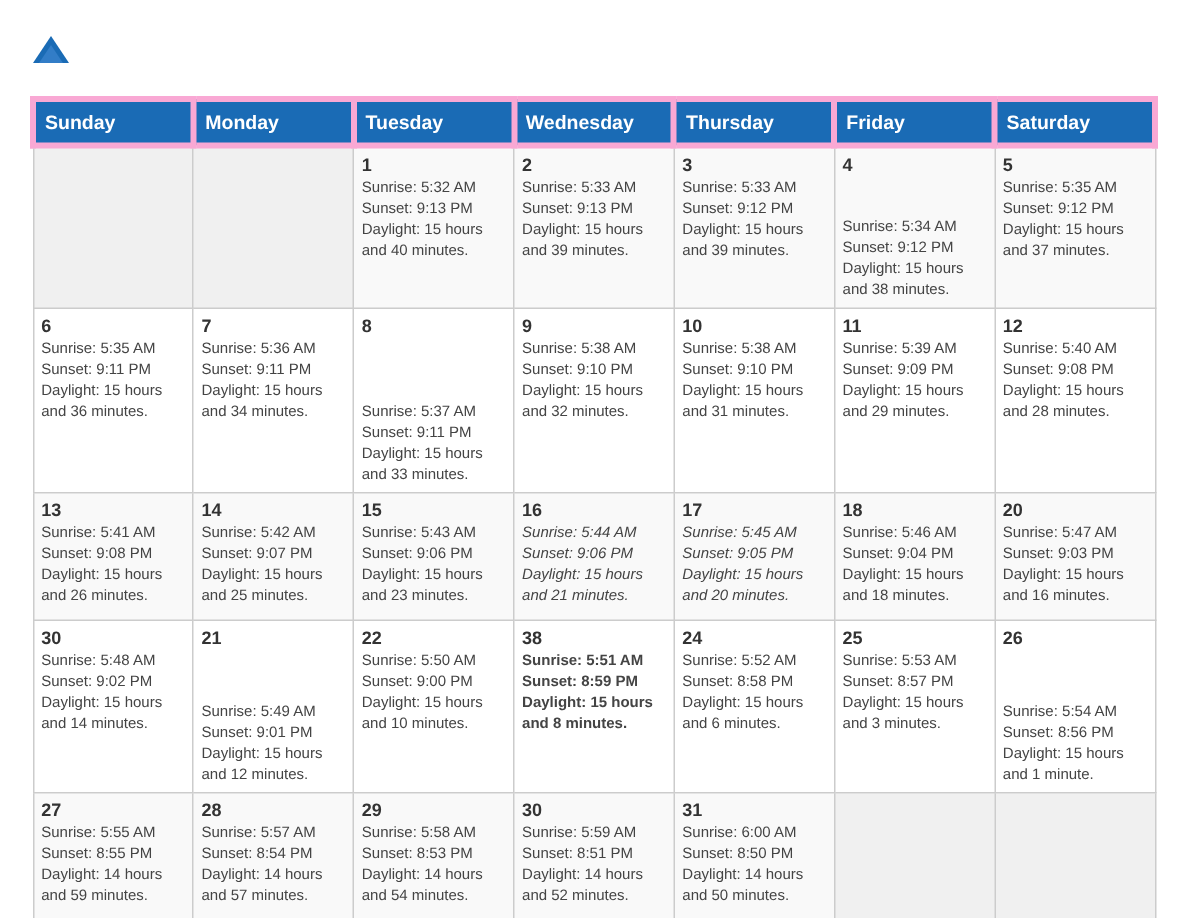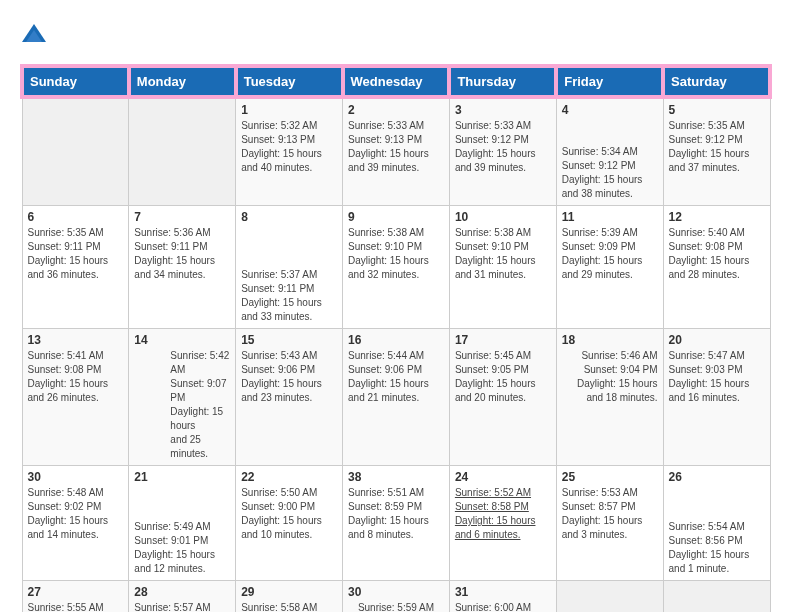--- a/index.html
+++ b/index.html
@@ -219,49 +219,49 @@
       <tr>
         <td>
           <span class="day-number">13</span>
           <div class="day-info" style="white-space: pre-line;">Sunrise: 5:41 AM
 Sunset: 9:08 PM
 Daylight: 15 hours
 and 26 minutes.</div>
         </td>
         <td>
           <span class="day-number">14</span>
-          <div class="day-info" style="white-space: pre-line; margin-left: 36px;">Sunrise: 5:42 AM
+          <div class="day-info" style="white-space: pre-line;">Sunrise: 5:42 AM
 Sunset: 9:07 PM
 Daylight: 15 hours
 and 25 minutes.</div>
         </td>
         <td>
           <span class="day-number">15</span>
           <div class="day-info" style="white-space: pre-line;">Sunrise: 5:43 AM
 Sunset: 9:06 PM
 Daylight: 15 hours
 and 23 minutes.</div>
         </td>
         <td>
           <span class="day-number">16</span>
-          <div class="day-info" style="white-space: pre-line;">Sunrise: 5:44 AM
+          <div class="day-info" style="white-space: pre-line; font-style: italic;">Sunrise: 5:44 AM
 Sunset: 9:06 PM
 Daylight: 15 hours
 and 21 minutes.</div>
         </td>
         <td>
           <span class="day-number">17</span>
-          <div class="day-info" style="white-space: pre-line;">Sunrise: 5:45 AM
+          <div class="day-info" style="white-space: pre-line; font-style: italic;">Sunrise: 5:45 AM
 Sunset: 9:05 PM
 Daylight: 15 hours
 and 20 minutes.</div>
         </td>
         <td>
           <span class="day-number">18</span>
-          <div class="day-info" style="white-space: pre-line; text-align: right;">Sunrise: 5:46 AM
+          <div class="day-info" style="white-space: pre-line;">Sunrise: 5:46 AM
 Sunset: 9:04 PM
 Daylight: 15 hours
 and 18 minutes.</div>
         </td>
         <td>
           <span class="day-number">20</span>
           <div class="day-info" style="white-space: pre-line;">Sunrise: 5:47 AM
 Sunset: 9:03 PM
 Daylight: 15 hours
 and 16 minutes.</div>
@@ -284,28 +284,28 @@
         </td>
         <td>
           <span class="day-number">22</span>
           <div class="day-info" style="white-space: pre-line;">Sunrise: 5:50 AM
 Sunset: 9:00 PM
 Daylight: 15 hours
 and 10 minutes.</div>
         </td>
         <td>
           <span class="day-number">38</span>
-          <div class="day-info" style="white-space: pre-line;">Sunrise: 5:51 AM
+          <div class="day-info" style="white-space: pre-line; font-weight: bold;">Sunrise: 5:51 AM
 Sunset: 8:59 PM
 Daylight: 15 hours
 and 8 minutes.</div>
         </td>
         <td>
           <span class="day-number">24</span>
-          <div class="day-info" style="white-space: pre-line; text-decoration: underline;">Sunrise: 5:52 AM
+          <div class="day-info" style="white-space: pre-line;">Sunrise: 5:52 AM
 Sunset: 8:58 PM
 Daylight: 15 hours
 and 6 minutes.</div>
         </td>
         <td>
           <span class="day-number">25</span>
           <div class="day-info" style="white-space: pre-line;">Sunrise: 5:53 AM
 Sunset: 8:57 PM
 Daylight: 15 hours
 and 3 minutes.</div>
@@ -335,21 +335,21 @@
         </td>
         <td>
           <span class="day-number">29</span>
           <div class="day-info" style="white-space: pre-line;">Sunrise: 5:58 AM
 Sunset: 8:53 PM
 Daylight: 14 hours
 and 54 minutes.</div>
         </td>
         <td>
           <span class="day-number">30</span>
-          <div class="day-info" style="white-space: pre-line; text-align: center;">Sunrise: 5:59 AM
+          <div class="day-info" style="white-space: pre-line;">Sunrise: 5:59 AM
 Sunset: 8:51 PM
 Daylight: 14 hours
 and 52 minutes.</div>
         </td>
         <td>
           <span class="day-number">31</span>
           <div class="day-info" style="white-space: pre-line;">Sunrise: 6:00 AM
 Sunset: 8:50 PM
 Daylight: 14 hours
 and 50 minutes.</div>

